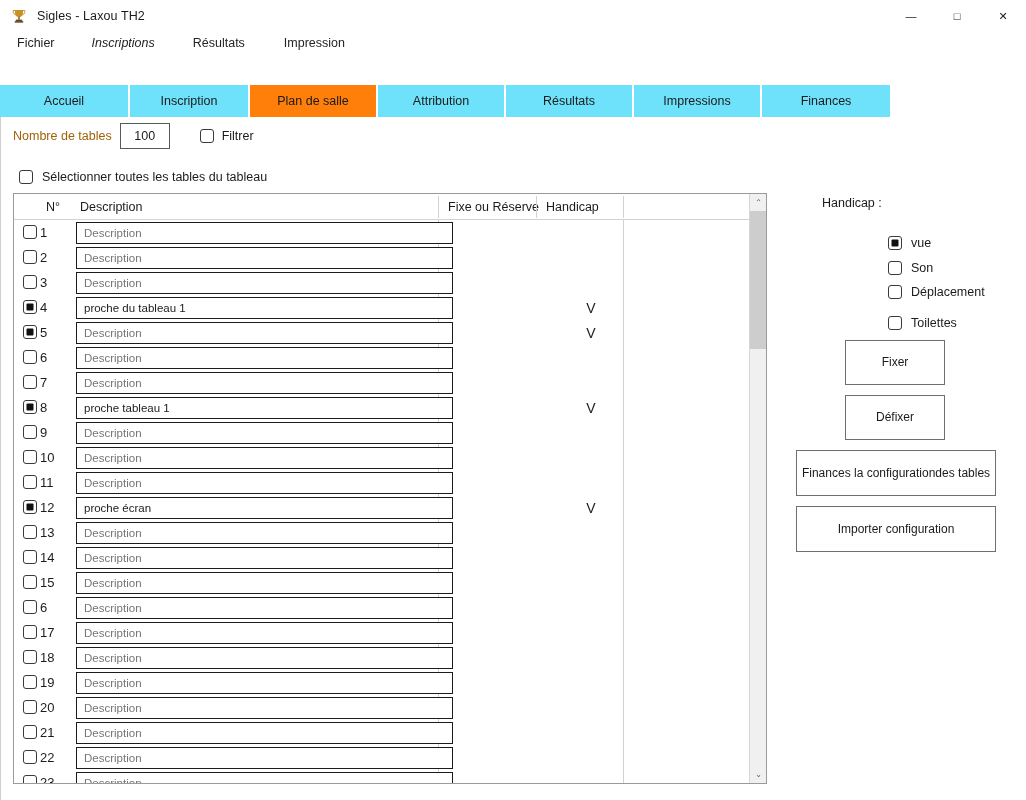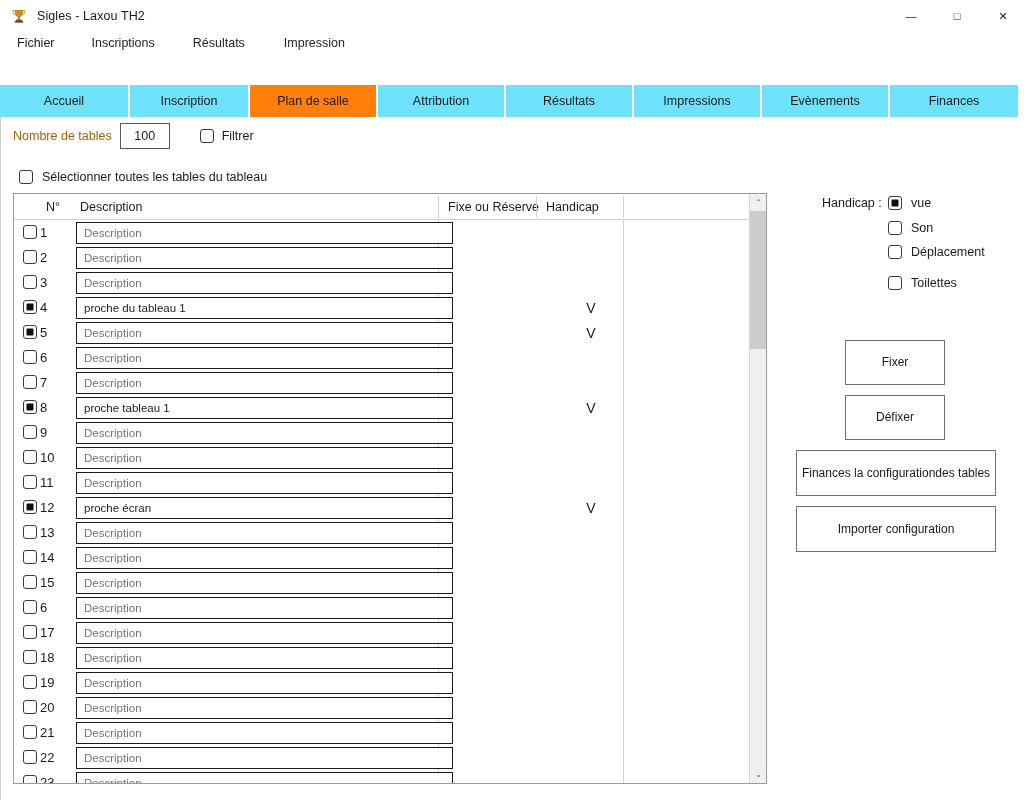--- a/index.html
+++ b/index.html
@@ -39,21 +39,21 @@
   #menubar {
     position: absolute; left: 0; top: 32px; width: 1026px; height: 40px;
     display: flex; align-items: flex-start;
     background: #ffffff;
   }
   .menu-item {
     font-size: 12.5px; color: #242424;
     padding: 4px 3px; margin-left: 14px;
   }
   .menu-item:first-child { margin-left: 14px; }
-  .menu-item:nth-child(2) { margin-left: 31px; }
+  .menu-item:nth-child(2) { margin-left: 31px; font-style: italic; }
   .menu-item:nth-child(3) { margin-left: 32px; }
   .menu-item:nth-child(4) { margin-left: 33px; }
 
   
   #tabstrip {
     position: absolute; left: 0; top: 85px; width: 1026px; height: 32px;
     display: flex; background: #ffffff;
   }
   .tab {
     height: 32px;
@@ -217,21 +217,21 @@
   }
   #handicap-row {
     position: relative; height: 22px;
   }
   #handicap-label {
     position: absolute; left: 26px; top: 3px;
     font-size: 12.5px; color: #1b1b1b;
   }
   .hc-opt {
     position: absolute; left: 92px;
-    display: flex; align-items: center;
+    display: flex; align-items: center; margin-top: 40px;
   }
   .hc-opt .lbl { font-size: 12.5px; margin-left: 9px; color: #1b1b1b; }
 
   .btn {
     position: absolute;
     border: 1px solid #6e6e6e;
     background: #ffffff;
     font-family: "Liberation Sans", sans-serif;
     font-size: 12px;
     color: #1b1b1b;
@@ -287,23 +287,20 @@
     <div class="tab" style="width: 128px;">
       <span>Attribution</span>
     </div>
     <div class="tab" style="width: 128px;">
       <span>Résultats</span>
     </div>
     <div class="tab" style="width: 128px;">
       <span>Impressions</span>
     </div>
     <div class="tab" style="width: 128px;">
-      <span>Evènements</span>
-    </div>
-    <div class="tab" style="width: 128px;">
       <span>Finances</span>
     </div>
   </div>
 
 <div id="content">
 
   <div id="top-controls">
     <span id="nombre-label">Nombre de tables</span>
     <input id="nombre-input" type="text" value="100" style="">
     <span id="filtrer-wrap">

